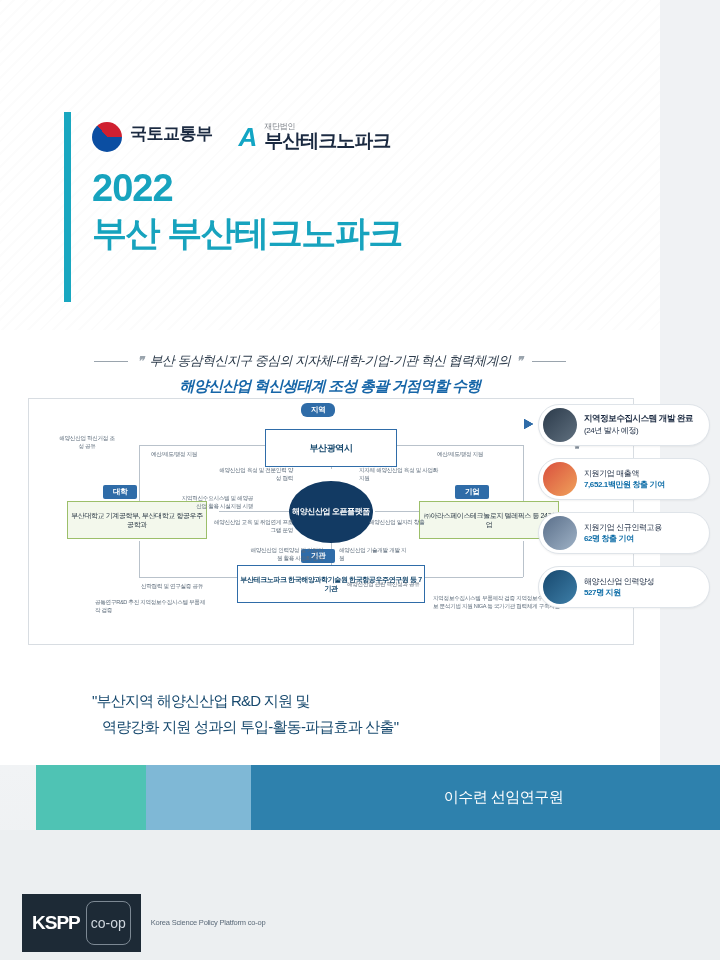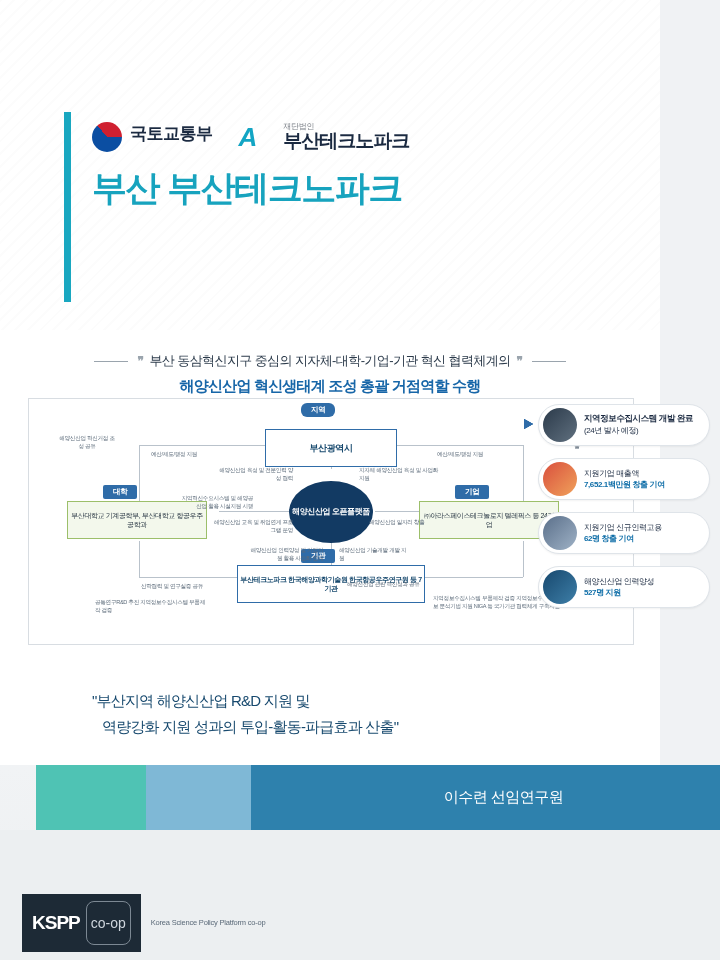--- a/index.html
+++ b/index.html
@@ -46,40 +46,40 @@
   }
   .taegeuk:after{
     content:"";position:absolute;left:50%;top:6px;width:9px;height:18px;border-radius:50%;
     background:#ffffff;opacity:.0;
   }
   .logo-mlit .txt{font-size:17px;font-weight:bold;color:#1b2a41;letter-spacing:-0.5px;}
   .logo-btp{display:flex;align-items:center;gap:7px;}
   .btp-mark{
     font-size:26px;font-weight:bold;color:#13a5c4;font-style:italic;line-height:1;
   }
-  .btp-txtwrap{display:flex;flex-direction:column;line-height:1.05;margin-left:19px;}
+  .btp-txtwrap{display:flex;flex-direction:column;line-height:1.05;}
   .btp-sub{font-size:8px;color:#7a7f86;letter-spacing:-0.3px;}
   .btp-main{font-size:19px;font-weight:bold;color:#1b2a41;letter-spacing:-1px;}
 
   
   .titlebar{
     position:absolute;left:64px;top:112px;width:7px;height:190px;background:#19a7c0;
   }
   .title{
     position:absolute;left:92px;top:166px;width:520px;
   }
   .title .year{
     font-size:38px;font-weight:bold;color:#17a3be;letter-spacing:-1px;line-height:1.18;
   }
   .title .l1,.title .l2{
     font-size:35px;font-weight:bold;color:#17a3be;letter-spacing:-1.5px;line-height:1.25;
   }
 
   
-  .capwrap{position:absolute;left:0;top:352px;width:660px;text-align:center;}
+  .capwrap{position:absolute;left:0;top:352px;width:660px;text-align:center;font-style:italic;}
   .cap1{font-size:13px;color:#2b3a4a;letter-spacing:-0.6px;}
   .cap1 .q{color:#9aa4ad;font-weight:bold;font-size:12px;padding:0 6px;}
   .cap1 .rule{display:inline-block;width:34px;height:1px;background:#9aa4ad;vertical-align:middle;margin:0 4px;}
   .cap2{margin-top:7px;font-size:15px;font-weight:bold;color:#1766a8;letter-spacing:-0.8px;}
 
   
   .figure{
     position:absolute;left:28px;top:398px;width:604px;height:245px;
     background:#ffffff;border:1px solid #d8dde2;
   }
@@ -172,20 +172,21 @@
         <div class="btp-mark">A</div>
         <div class="btp-txtwrap">
           <div class="btp-sub">재단법인</div>
           <div class="btp-main">부산테크노파크</div>
         </div>
       </div>
     </div>
 
     <div class="titlebar"></div>
     <div class="title">
+      <div class="year">2022</div>
       <div class="l1">부산 부산테크노파크</div>
     </div>
 
     <div class="capwrap">
       <div class="cap1">
         <span class="rule"></span><span class="q">❞</span><span>부산 동삼혁신지구 중심의 지자체-대학-기업-기관 혁신 협력체계의</span><span class="q">❞</span><span class="rule"></span>
       </div>
       <div class="cap2">해양신산업 혁신생태계 조성 총괄 거점역할 수행</div>
     </div>
 

